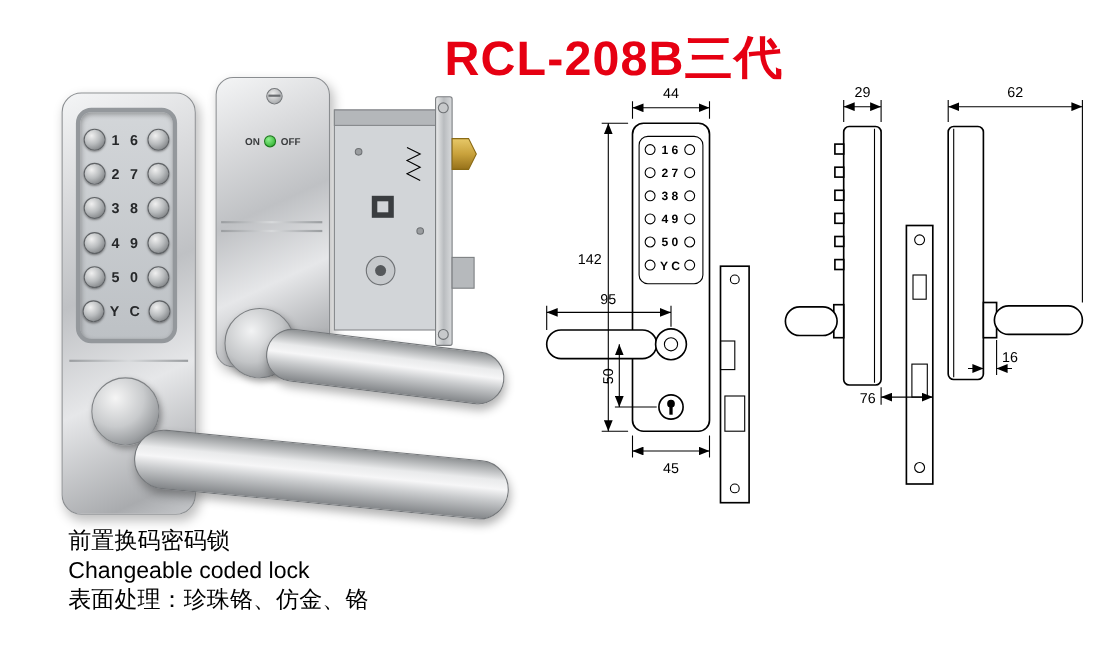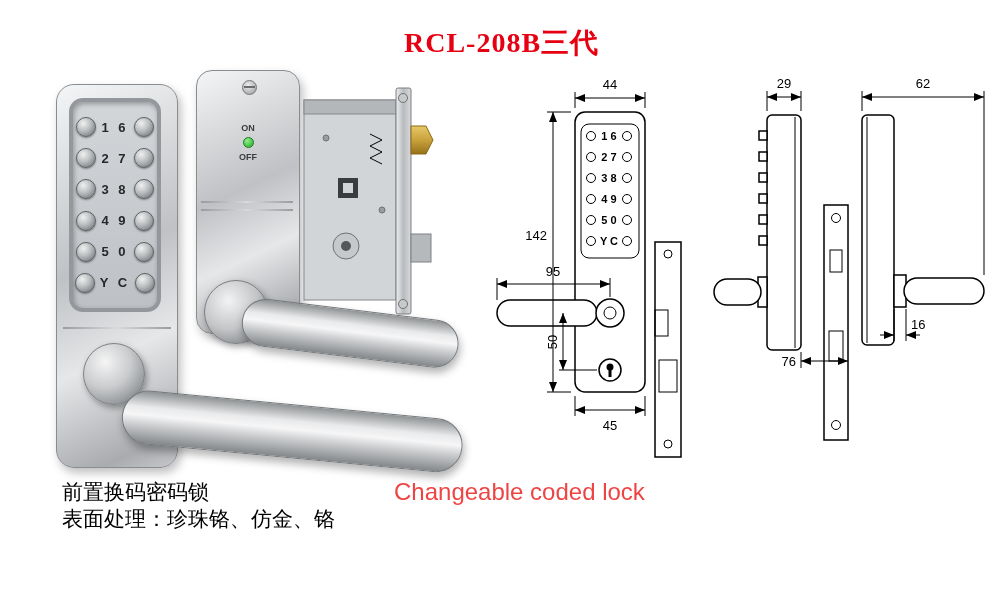--- a/index.html
+++ b/index.html
@@ -1,33 +1,33 @@
 <!DOCTYPE html>
 <html><head>
 <meta charset="utf-8">
 <style>
   html,body{margin:0;padding:0;background:#fff;}
   .page{position:relative;width:1000px;height:600px;background:#fff;font-family:"Liberation Sans",sans-serif;overflow:hidden;}
 
-  .title{position:absolute;left:404px;top:24px;font-size:28px;font-weight:800;color:#e60012;letter-spacing:1px;white-space:nowrap;font-family:Liberation Serif, serif;}
+  .title{position:absolute;left:404px;top:24px;font-size:44px;font-weight:800;color:#e60012;letter-spacing:1px;white-space:nowrap;}
 
   
   .metal{background:linear-gradient(155deg,#f4f5f6 0%,#dadbdd 22%,#bfc1c4 45%,#e6e7e9 68%,#a9abae 92%,#c6c8cb 100%);border:1px solid #8a8d90;box-shadow:3px 5px 10px rgba(0,0,0,.25);}
   .front-unit{position:absolute;left:56px;top:84px;width:120px;height:382px;border-radius:18px;z-index:1;}
   .keypad-plate{position:absolute;left:12px;top:13px;width:92px;height:214px;background:linear-gradient(180deg,#d3d6d9,#bdc1c5);border:4px solid #94989c;border-radius:14px;box-shadow:inset 1px 2px 5px rgba(0,0,0,.3);display:flex;flex-direction:column;justify-content:space-evenly;box-sizing:border-box;padding:4px 0;}
   .key-row{display:flex;align-items:center;justify-content:center;gap:5px;}
   .key-btn{width:18px;height:18px;border-radius:50%;background:radial-gradient(circle at 35% 30%,#f0f0f0,#b9bcbe 45%,#7c7f82 85%);border:1px solid #5f6265;box-shadow:0 1px 2px rgba(0,0,0,.4);flex:0 0 auto;}
   .key-label{font-size:13px;font-weight:bold;color:#26282a;white-space:pre;letter-spacing:3px;}
   .seam{position:absolute;left:6px;width:108px;height:2px;background:linear-gradient(90deg,#9a9da0,#d7d9db,#9a9da0);}
   .knob{position:absolute;left:26px;top:258px;width:60px;height:60px;border-radius:50%;background:radial-gradient(circle at 35% 30%,#f5f5f5,#c9cbcd 45%,#8e9194 80%,#aaadb0);border:1px solid #7e8184;box-shadow:2px 3px 6px rgba(0,0,0,.35);z-index:2;}
 
   .back-unit{position:absolute;left:196px;top:70px;width:102px;height:262px;border-radius:16px;z-index:1;}
   .screw{position:absolute;left:45px;top:9px;width:13px;height:13px;border-radius:50%;background:radial-gradient(circle at 40% 35%,#efefef,#939699);border:1px solid #74777a;}
   .screw::after{content:"";position:absolute;left:1px;right:1px;top:5px;height:2px;background:#6a6d70;}
-  .switch-row{position:absolute;left:0;top:52px;width:100%;display:flex;align-items:center;justify-content:center;gap:4px;flex-direction:column;}
+  .switch-row{position:absolute;left:0;top:52px;width:100%;display:flex;align-items:center;justify-content:center;gap:4px;}
   .switch-label{font-size:9px;font-weight:bold;color:#3a3c3e;}
   .led{width:9px;height:9px;border-radius:50%;background:radial-gradient(circle at 35% 30%,#8df08d,#24a824);border:1px solid #1b7a1b;flex:0 0 auto;}
 
   .rosette{position:absolute;left:204px;top:280px;width:62px;height:62px;border-radius:50%;background:radial-gradient(circle at 38% 32%,#f2f3f4,#c3c5c7 50%,#85888b 85%,#9fa2a5);border:1px solid #7b7e81;box-shadow:2px 3px 7px rgba(0,0,0,.35);z-index:4;}
 
   .handle{position:absolute;border-radius:28px;background:linear-gradient(180deg,#8f9294 0%,#e9eaeb 30%,#f6f6f7 46%,#c9cbcd 66%,#84878a 100%);border:1px solid #74777a;box-shadow:2px 5px 9px rgba(0,0,0,.3);transform-origin:left center;z-index:5;}
   .handle.lower{left:122px;top:388px;width:340px;height:52px;transform:rotate(5.5deg);}
   .handle.upper{left:242px;top:296px;width:216px;height:46px;transform:rotate(7deg);}
 
   .mortise{position:absolute;left:300px;top:86px;z-index:2;}
@@ -38,23 +38,23 @@
   .diag-side{left:712px;top:75px;}
   svg text{font-family:"Liberation Sans",sans-serif;}
   .outline{fill:#ffffff;stroke:#000;stroke-width:1.5;}
   .thin{fill:none;stroke:#000;stroke-width:1;}
   .dim{stroke:#000;stroke-width:1;fill:none;}
   .dtext{font-size:13px;fill:#000;}
   .rowtext{font-size:11px;fill:#000;font-weight:bold;}
 
   
   .specs{position:absolute;left:62px;top:478px;}
-  .spec-row{display:flex;align-items:flex-start;line-height:27px;}
+  .spec-row{display:flex;align-items:flex-start;line-height:27px;flex-direction:column;}
   .spec-zh{width:332px;font-size:21px;color:#000;}
-  .spec-en{font-size:24px;color:#ef4444;white-space:nowrap;}
+  .spec-en{font-size:21px;color:#000000;white-space:nowrap;}
 </style>
 </head>
 <body>
 
 <div class="page">
 
   <div class="title">RCL-208B三代</div>
 
   <div class="front-unit metal">
     <div class="keypad-plate">

